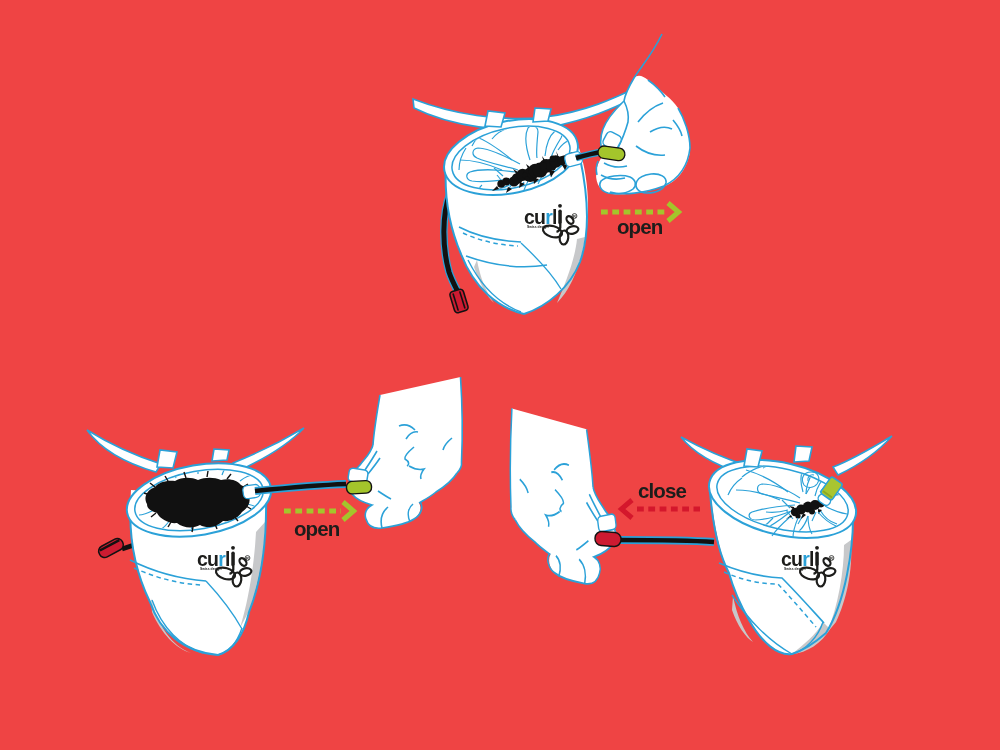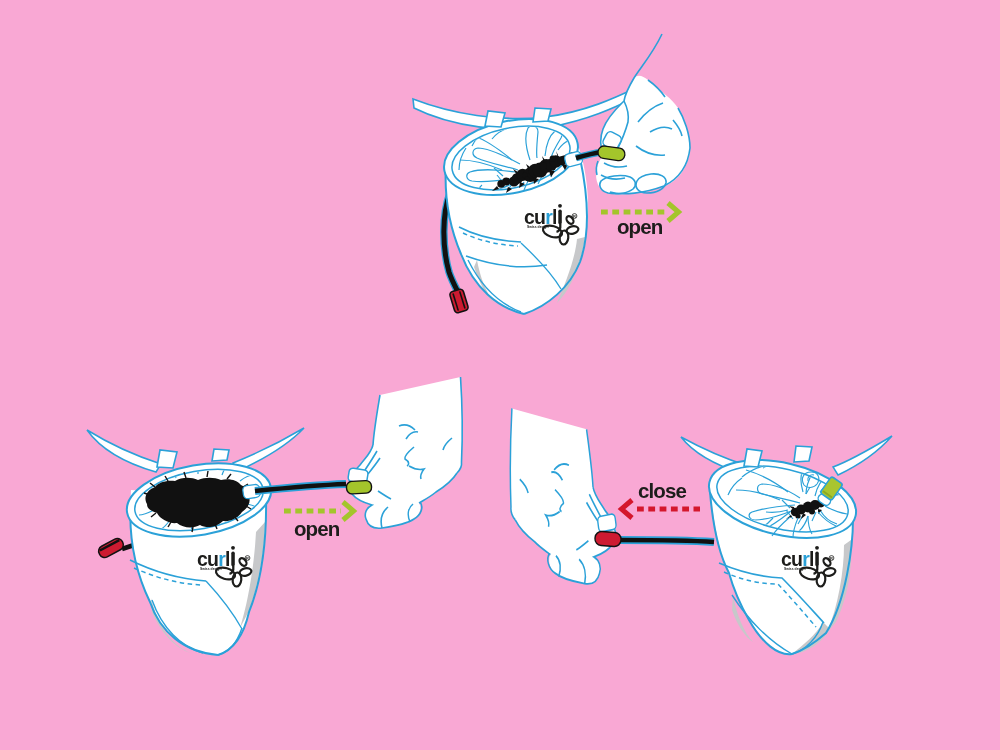--- a/index.html
+++ b/index.html
@@ -1,16 +1,16 @@
 <!DOCTYPE html>
 <html><head>
 <meta charset="utf-8">
 <style>
   html,body{margin:0;padding:0;background:#fff;}
-  .wrap{width:1000px;height:750px;background:#f9a8d4;overflow:hidden;}
+  .wrap{width:1000px;height:750px;background:#ef4444;overflow:hidden;}
   text{font-family:"Liberation Sans",sans-serif;-webkit-font-smoothing:antialiased;}
 </style>
 </head>
 <body>
 <div class="wrap">
 <svg width="1000" height="750" viewBox="0 0 1000 750">
 <defs>
   <g id="logo">
 
     <text x="0" y="23" font-size="19.5" font-weight="bold" letter-spacing="-0.8" fill="#1d1d1b">cu<tspan fill="#2ba1d8">r</tspan>l</text>

